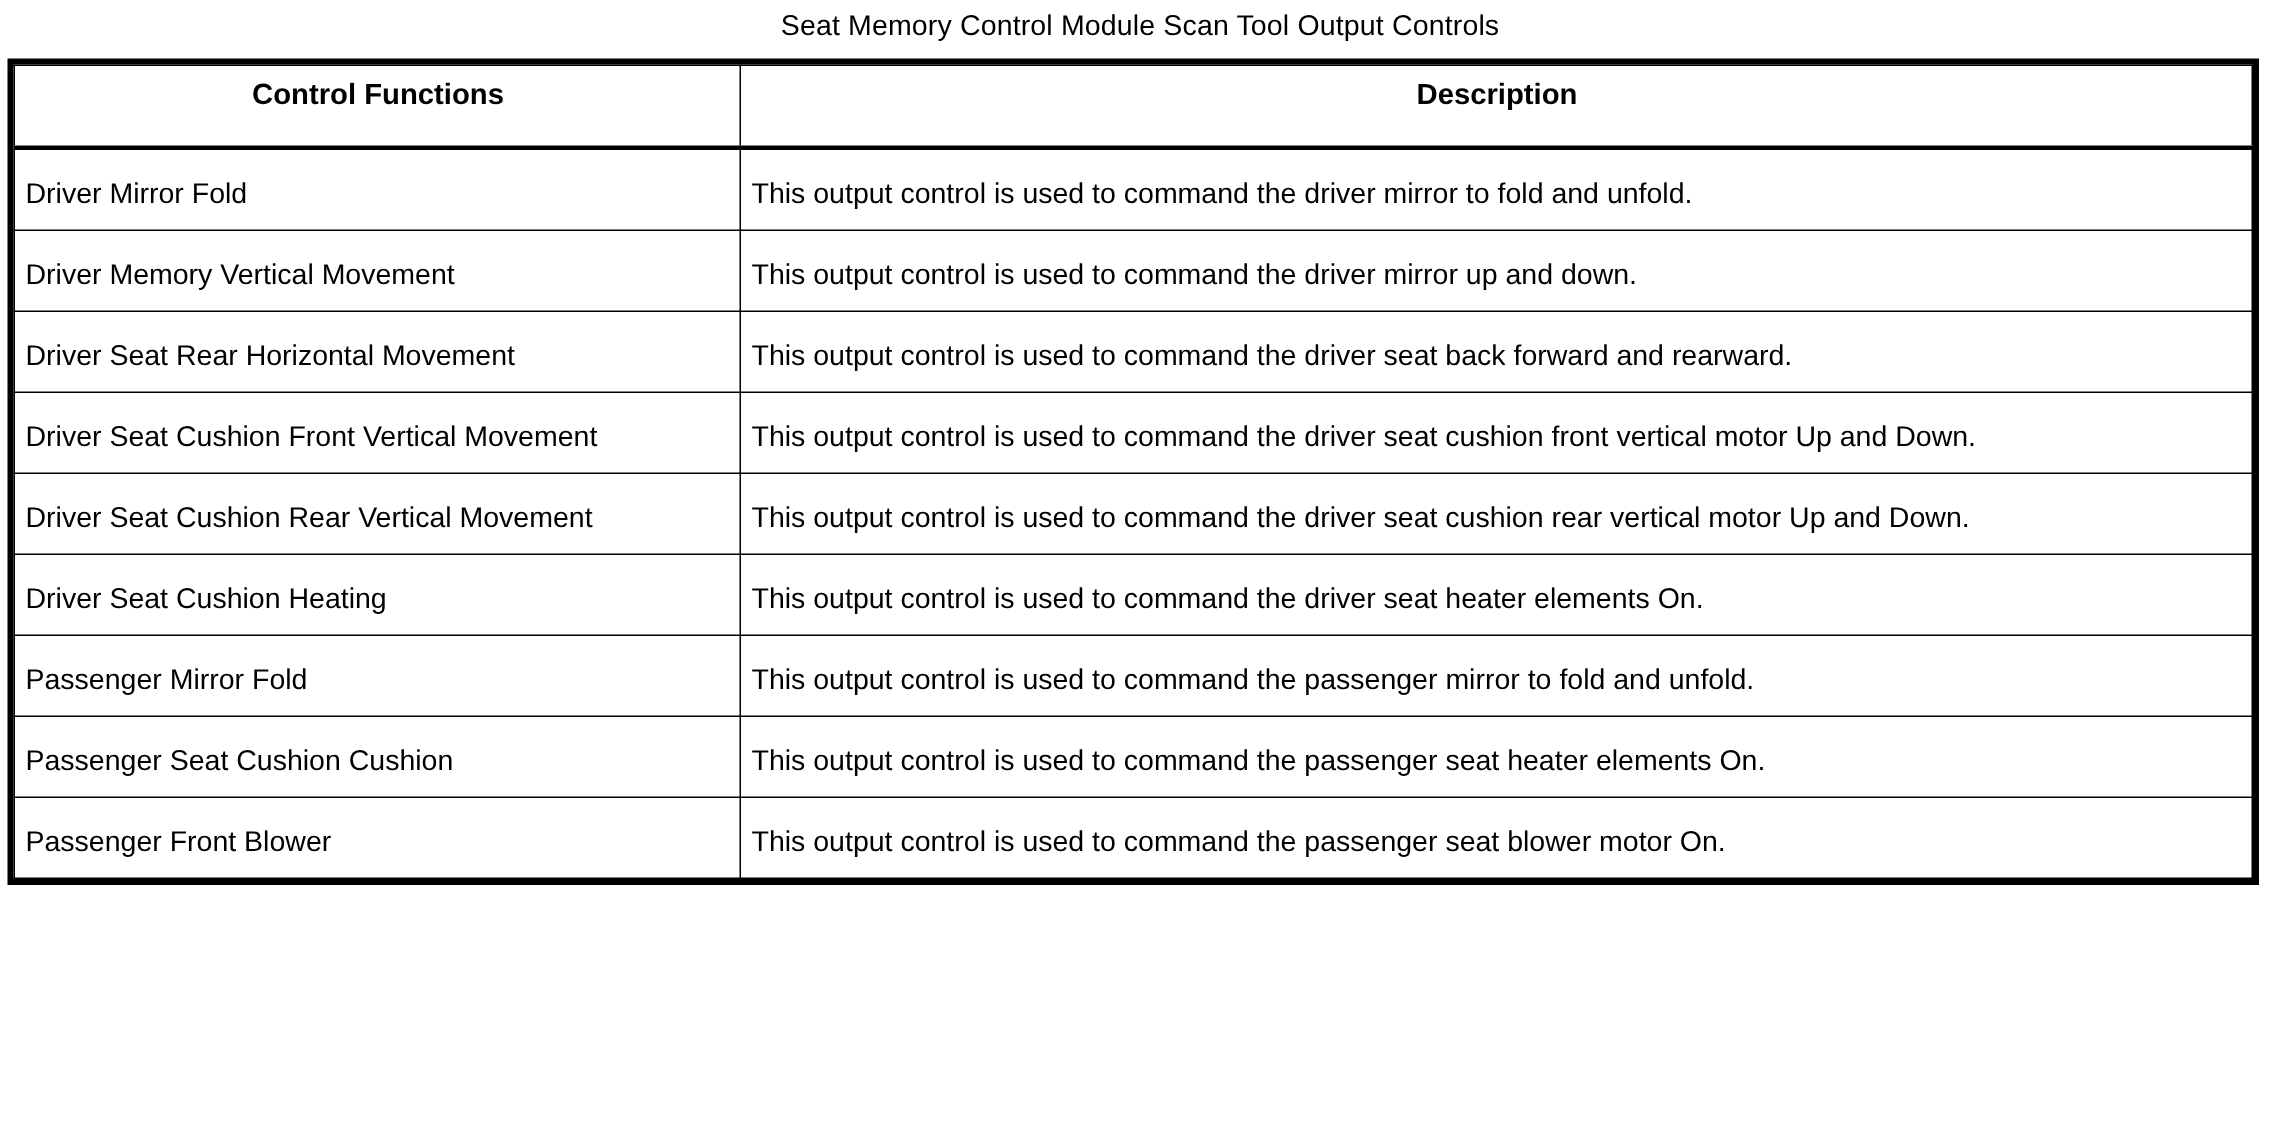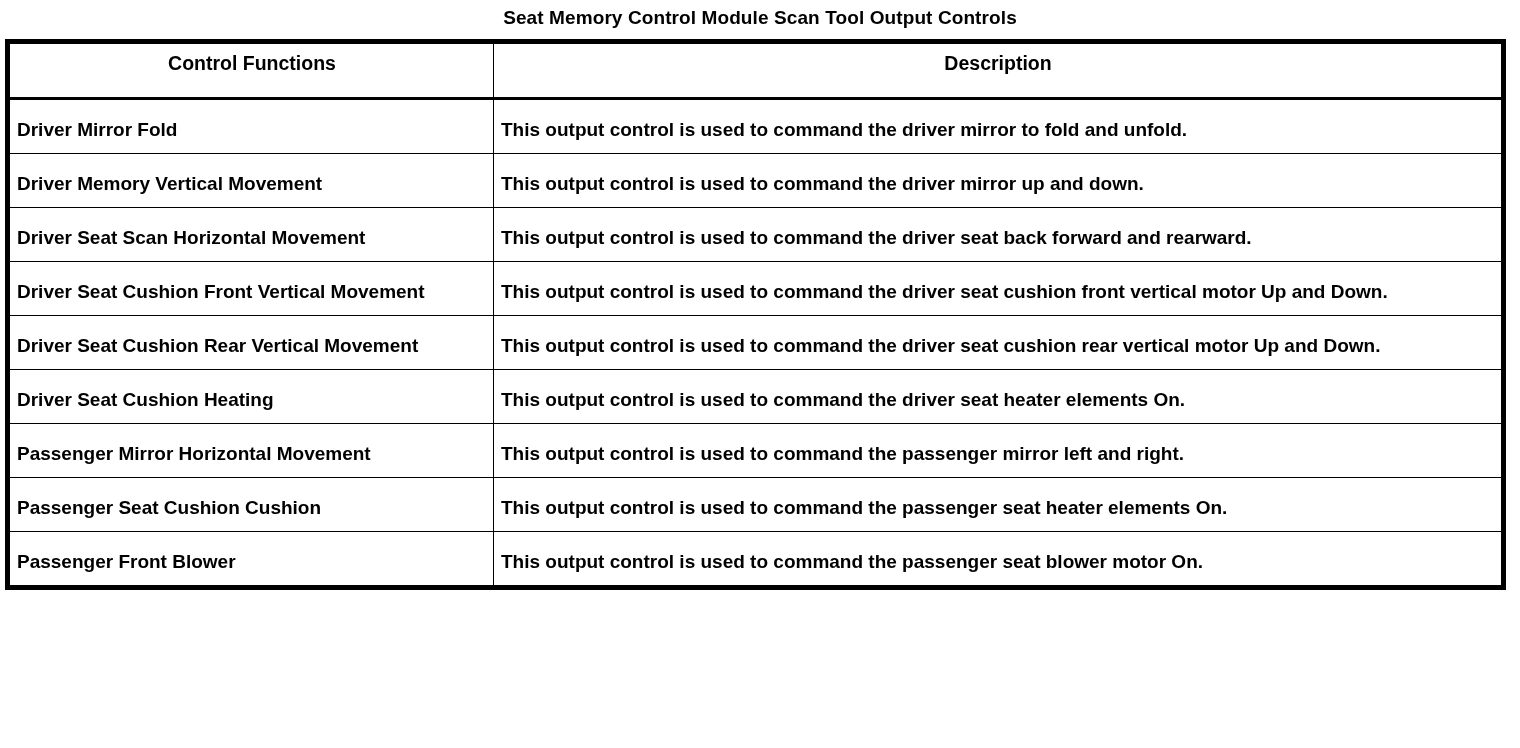--- a/index.html
+++ b/index.html
@@ -16,21 +16,21 @@
   }
   .page {
     position: relative;
     width: 1520px;
     height: 748px;
     box-sizing: border-box;
   }
   .doc-title {
     text-align: center;
     font-size: 19px;
-    font-weight: bold;
+    font-weight: normal;
     line-height: 30px;
     padding-top: 3px;
     letter-spacing: 0.1px;
   }
   .table-wrap {
     margin: 6px 14px 0 5px;
     border: 4px solid #000000;
     box-sizing: border-box;
   }
   table.ctrl-table {
@@ -50,21 +50,21 @@
   }
   table.ctrl-table thead th {
     text-align: center;
     font-weight: bold;
     height: 41px;
     padding-top: 6px;
     border-bottom: 3px solid #000000;
     font-size: 19.5px;
   }
   table.ctrl-table tbody td {
-    font-weight: bold;
+    font-weight: normal;
     height: 30px;
     margin-left: 44px;
   }
   table.ctrl-table tbody tr td.func-cell {
     white-space: normal;
   }
 </style>
 </head>
 <body>
 
@@ -87,38 +87,38 @@
       <tbody id="table-body">
           <tr>
             <td class="func-cell">Driver Mirror Fold</td>
             <td class="desc-cell">This output control is used to command the driver mirror to fold and unfold.</td>
           </tr>
           <tr>
             <td class="func-cell">Driver Memory Vertical Movement</td>
             <td class="desc-cell">This output control is used to command the driver mirror up and down.</td>
           </tr>
           <tr>
-            <td class="func-cell">Driver Seat Scan Horizontal Movement</td>
+            <td class="func-cell">Driver Seat Rear Horizontal Movement</td>
             <td class="desc-cell">This output control is used to command the driver seat back forward and rearward.</td>
           </tr>
           <tr>
             <td class="func-cell">Driver Seat Cushion Front Vertical Movement</td>
             <td class="desc-cell">This output control is used to command the driver seat cushion front vertical motor Up and Down.</td>
           </tr>
           <tr>
             <td class="func-cell">Driver Seat Cushion Rear Vertical Movement</td>
             <td class="desc-cell">This output control is used to command the driver seat cushion rear vertical motor Up and Down.</td>
           </tr>
           <tr>
             <td class="func-cell">Driver Seat Cushion Heating</td>
             <td class="desc-cell">This output control is used to command the driver seat heater elements On.</td>
           </tr>
           <tr>
-            <td class="func-cell">Passenger Mirror Horizontal Movement</td>
-            <td class="desc-cell">This output control is used to command the passenger mirror left and right.</td>
+            <td class="func-cell">Passenger Mirror Fold</td>
+            <td class="desc-cell">This output control is used to command the passenger mirror to fold and unfold.</td>
           </tr>
           <tr>
             <td class="func-cell">Passenger Seat Cushion Cushion</td>
             <td class="desc-cell">This output control is used to command the passenger seat heater elements On.</td>
           </tr>
           <tr>
             <td class="func-cell">Passenger Front Blower</td>
             <td class="desc-cell">This output control is used to command the passenger seat blower motor On.</td>
           </tr>
         </tbody>

